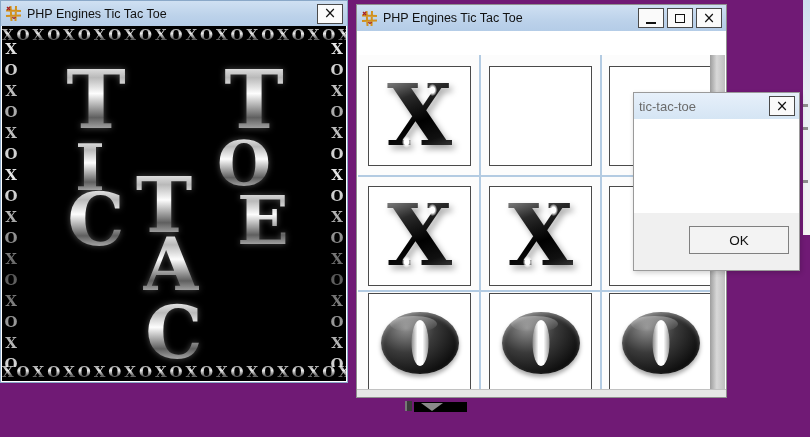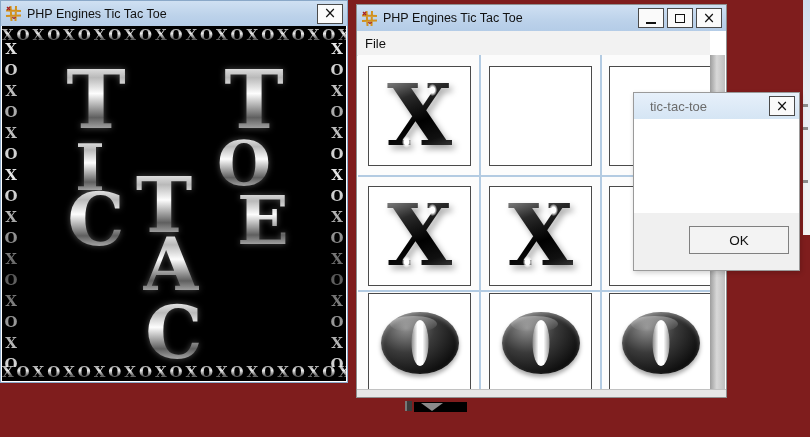--- a/index.html
+++ b/index.html
@@ -1,17 +1,17 @@
 <!DOCTYPE html>
 <html><head>
 <meta charset="utf-8">
 <style>
   html,body{margin:0;padding:0;}
   body{font-family:"Liberation Sans",sans-serif;}
-  .stage{position:relative;width:810px;height:437px;background:#7f1d1d;overflow:hidden;}
+  .stage{position:relative;width:810px;height:437px;background:#701a75;overflow:hidden;}
 
   
   .win{position:absolute;background:#fff;border:1px solid #8f8f8f;box-sizing:border-box;}
   .titlebar{position:absolute;left:0;right:0;top:0;height:25px;
     background:linear-gradient(180deg,#cfe0f2 0%,#bcd2ea 60%,#b4cce7 100%);
     display:flex;align-items:center;padding:0 4px;box-sizing:border-box;}
   .title-text{font-size:12.5px;color:#111;margin-left:5px;white-space:nowrap;}
   .cap-btn{width:26px;height:20px;background:#fafafa;border:1px solid #4a4a4a;
     display:flex;align-items:center;justify-content:center;margin-left:3px;box-sizing:border-box;}
   .cap-btn .xg{font-size:15px;line-height:1;color:#111;font-family:"DejaVu Sans",sans-serif;}
@@ -78,21 +78,21 @@
   .lens{position:absolute;left:50%;top:50%;transform:translate(-50%,-50%);
     width:17px;height:46px;border-radius:50%;
     background:linear-gradient(90deg,#8b8b8b 0%,#ffffff 35%,#ffffff 65%,#9a9a9a 100%);}
   .gloss{position:absolute;left:12%;top:6%;width:60%;height:26%;border-radius:50%;
     background:linear-gradient(180deg,rgba(255,255,255,0.35),rgba(255,255,255,0));}
 
   
   #dialog{left:633px;top:92px;width:167px;height:179px;border:1px solid #9a9a9a;z-index:30;
     box-shadow:1px 2px 5px rgba(0,0,0,0.18);}
   #dialog .titlebar{height:26px;background:linear-gradient(180deg,#e7f0fa 0%,#d5e5f4 100%);}
-  #dialog .title-text{color:#6b6b6b;font-size:13px;margin-left:12px;}
+  #dialog .title-text{color:#6b6b6b;font-size:13px;margin-left:1px;}
   .dlg-body{position:absolute;left:0;right:0;top:26px;height:94px;background:#fff;}
   .dlg-msg{position:absolute;left:18px;top:36px;font-size:13.5px;color:#1a1a1a;}
   .dlg-footer{position:absolute;left:0;right:0;top:120px;bottom:0;background:#f0f0f0;}
   .ok-btn{position:absolute;left:55px;top:13px;width:100px;height:28px;background:#f3f3f3;
     border:1px solid #808080;font-size:13.5px;color:#111;display:flex;align-items:center;justify-content:center;
     font-family:"Liberation Sans",sans-serif;box-sizing:border-box;text-align:right;}
 
   
   .fr-strip{position:absolute;left:803px;top:0;width:7px;height:235px;
     background:linear-gradient(180deg,#cfdff0 0%,#e9eef4 40%,#f4f4f4 100%);}
@@ -155,23 +155,20 @@
             <span class="min-bar"></span>
           </span>
         <span class="cap-btn">
             <span class="max-box"></span>
           </span>
         <span class="cap-btn">
             <span class="xg">×</span>
           </span>
       </span>
     </div>
-    <div class="menubar">
-      <span class="menu-item">File</span>
-    </div>
     <div class="client"></div>
     <div class="gridline-v gv1"></div>
     <div class="gridline-v gv2"></div>
     <div class="gridline-h gh1"></div>
     <div class="gridline-h gh2"></div>
 
     <div class="cell cr0 cc0">
         <div class="piece piece-x">
           <span class="xch">X</span>
           <i class="spark s1"></i>

